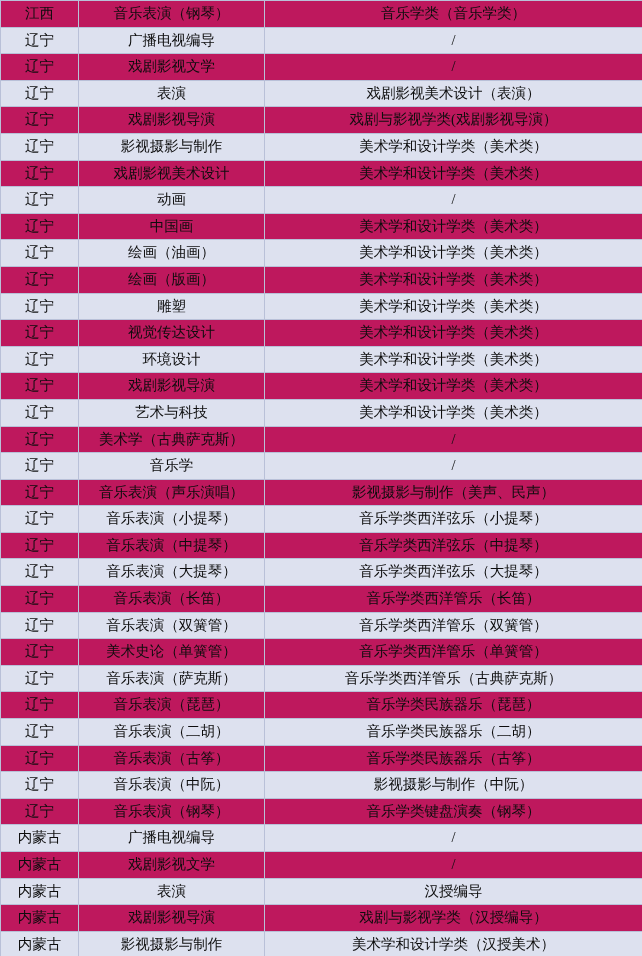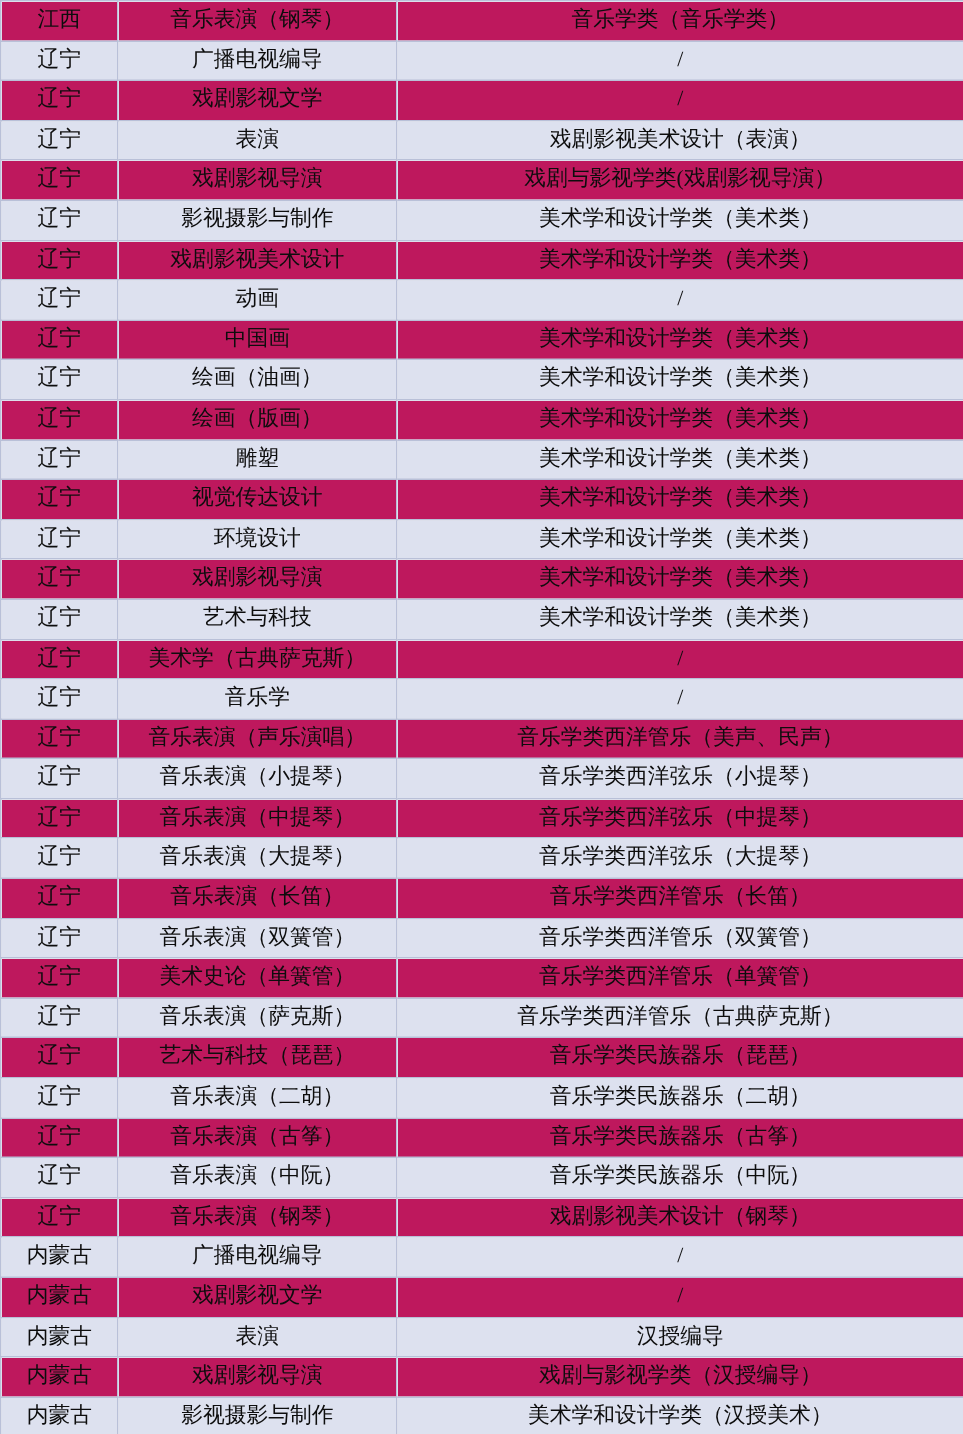--- a/index.html
+++ b/index.html
@@ -143,21 +143,21 @@
           <td class="slash">/</td>
         </tr>
         <tr class="row-odd">
           <td>辽宁</td>
           <td>音乐学</td>
           <td class="slash">/</td>
         </tr>
         <tr class="row-even">
           <td>辽宁</td>
           <td>音乐表演（声乐演唱）</td>
-          <td>音乐学类西洋管乐（美声、民声）</td>
+          <td>影视摄影与制作（美声、民声）</td>
         </tr>
         <tr class="row-odd">
           <td>辽宁</td>
           <td>音乐表演（小提琴）</td>
           <td>音乐学类西洋弦乐（小提琴）</td>
         </tr>
         <tr class="row-even">
           <td>辽宁</td>
           <td>音乐表演（中提琴）</td>
           <td>音乐学类西洋弦乐（中提琴）</td>
@@ -182,42 +182,42 @@
           <td>美术史论（单簧管）</td>
           <td>音乐学类西洋管乐（单簧管）</td>
         </tr>
         <tr class="row-odd">
           <td>辽宁</td>
           <td>音乐表演（萨克斯）</td>
           <td>音乐学类西洋管乐（古典萨克斯）</td>
         </tr>
         <tr class="row-even">
           <td>辽宁</td>
-          <td>艺术与科技（琵琶）</td>
+          <td>音乐表演（琵琶）</td>
           <td>音乐学类民族器乐（琵琶）</td>
         </tr>
         <tr class="row-odd">
           <td>辽宁</td>
           <td>音乐表演（二胡）</td>
           <td>音乐学类民族器乐（二胡）</td>
         </tr>
         <tr class="row-even">
           <td>辽宁</td>
           <td>音乐表演（古筝）</td>
           <td>音乐学类民族器乐（古筝）</td>
         </tr>
         <tr class="row-odd">
           <td>辽宁</td>
           <td>音乐表演（中阮）</td>
-          <td>音乐学类民族器乐（中阮）</td>
+          <td>影视摄影与制作（中阮）</td>
         </tr>
         <tr class="row-even">
           <td>辽宁</td>
           <td>音乐表演（钢琴）</td>
-          <td>戏剧影视美术设计（钢琴）</td>
+          <td>音乐学类键盘演奏（钢琴）</td>
         </tr>
         <tr class="row-odd">
           <td>内蒙古</td>
           <td>广播电视编导</td>
           <td class="slash">/</td>
         </tr>
         <tr class="row-even">
           <td>内蒙古</td>
           <td>戏剧影视文学</td>
           <td class="slash">/</td>

